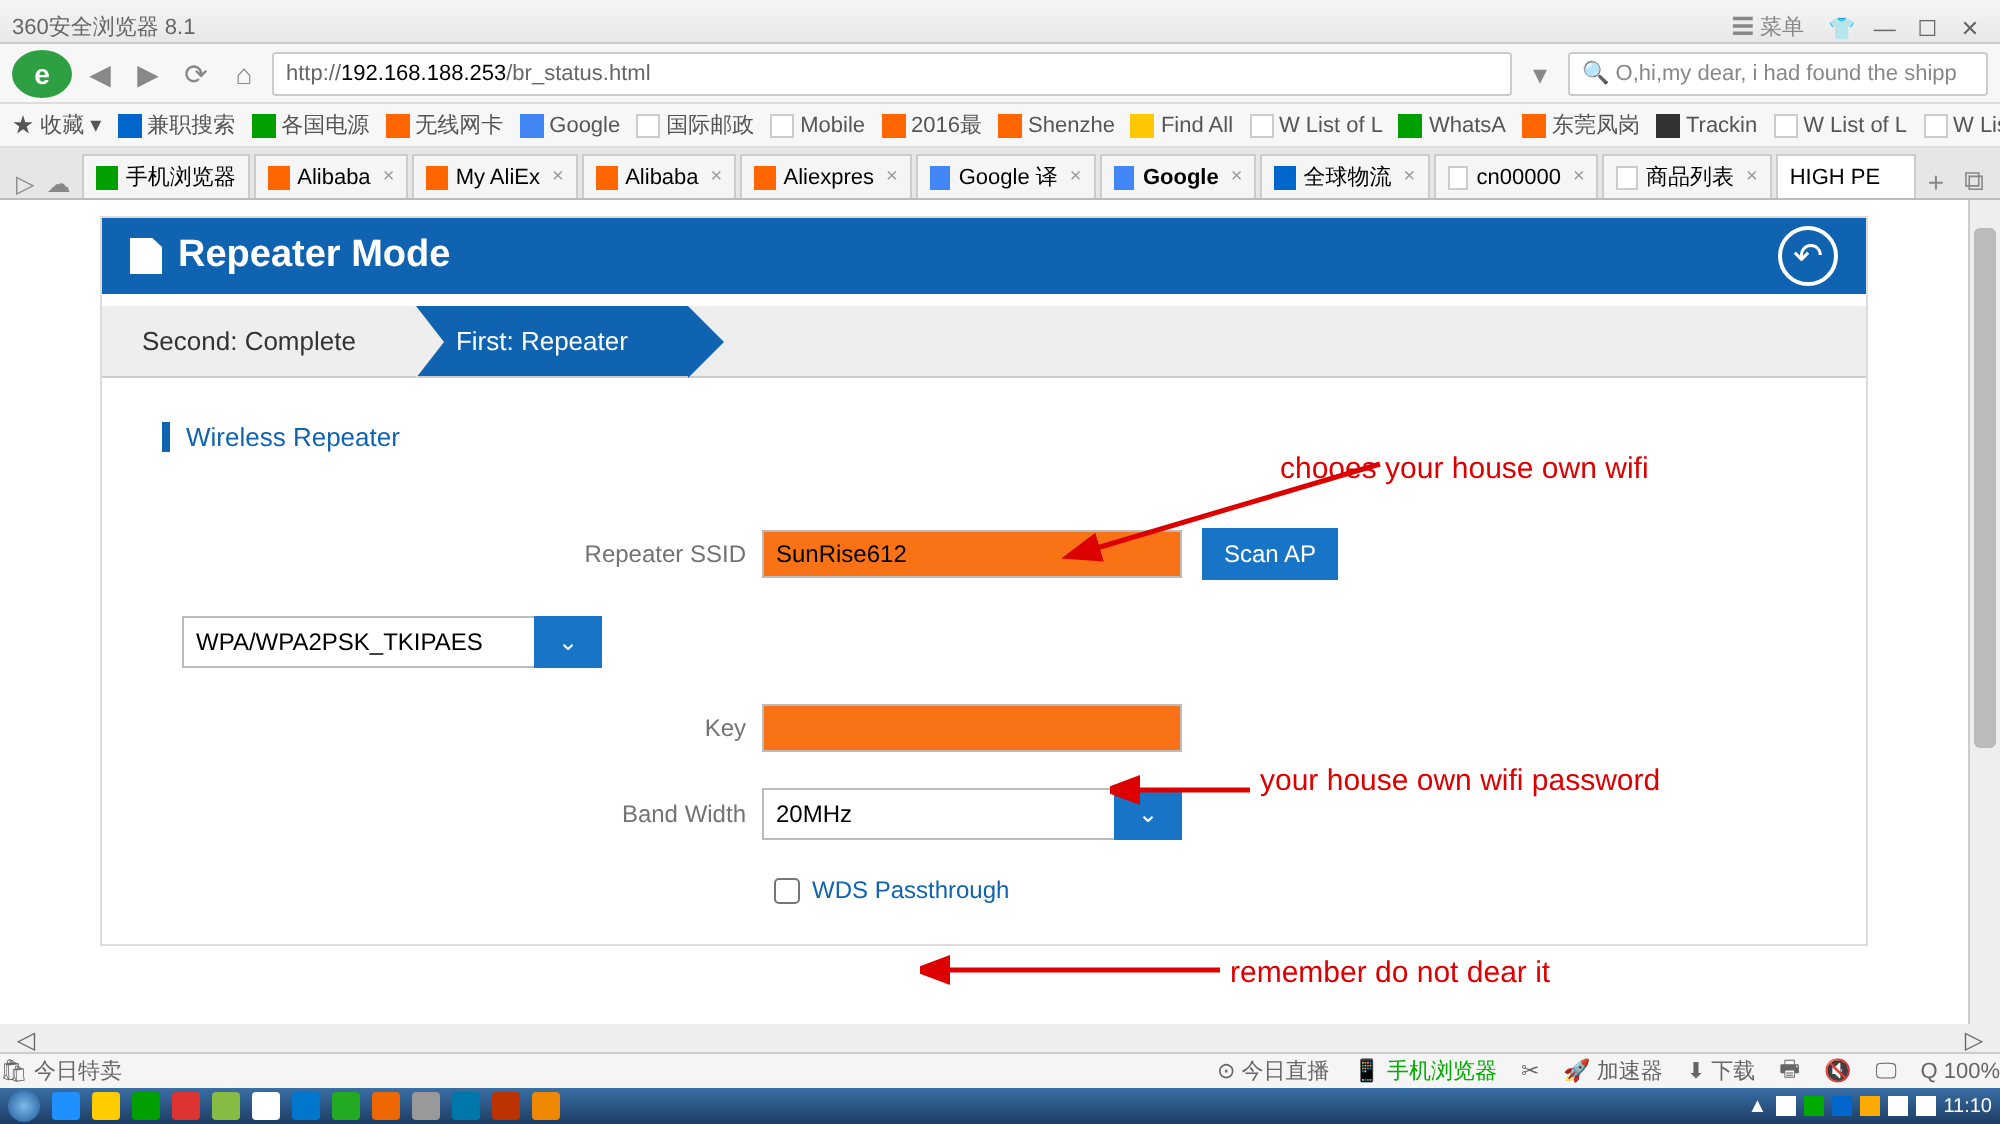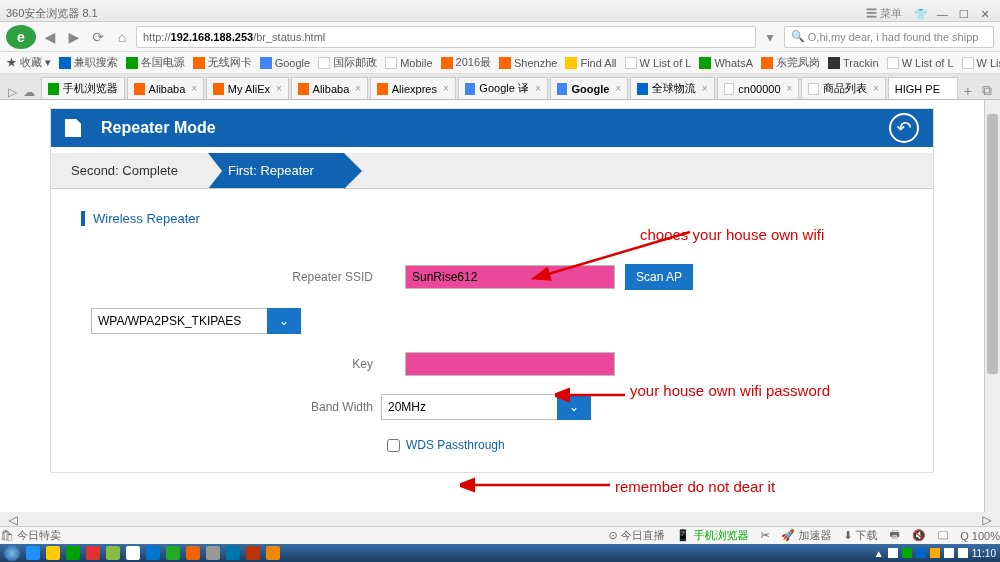--- a/index.html
+++ b/index.html
@@ -8,21 +8,21 @@
 
 .browser-top { background: linear-gradient(#f5f5f5,#e8e8e8); height: 22px; display: flex; align-items: flex-end; padding: 0 6px; border-bottom: 1px solid #ccc; }
 .browser-top .title { color: #666; font-size: 11px; flex: 1; }
 .browser-top .menu { color: #888; font-size: 11px; margin-right: 10px; }
 .win-btns span { display: inline-block; width: 18px; text-align: center; color: #666; font-size: 11px; }
 
 .addr-bar { height: 30px; background: #f7f7f7; display: flex; align-items: center; padding: 0 6px; border-bottom: 1px solid #ddd; gap: 4px; }
 .addr-bar .logo { width: 30px; height: 24px; background: #2ea043; border-radius: 50%; display: flex; align-items: center; justify-content: center; color: #fff; font-weight: bold; font-size: 14px; }
 .nav-btn { width: 20px; height: 20px; color: #888; text-align: center; line-height: 20px; font-size: 14px; }
 .url-box { flex: 1; height: 22px; border: 1px solid #ccc; border-radius: 2px; background: #fff; display: flex; align-items: center; padding: 0 6px; font-size: 11px; color: #666; }
-.url-box .ip { color: #000; font-weight: bold; }
+.url-box .ip { color: #000; font-weight: normal; }
 .search-box { width: 210px; height: 22px; border: 1px solid #ccc; border-radius: 2px; background: #fff; display: flex; align-items: center; padding: 0 6px; font-size: 11px; color: #888; overflow: hidden; }
 
 .bookmarks { height: 22px; background: #f7f7f7; display: flex; align-items: center; padding: 0 6px; gap: 8px; border-bottom: 1px solid #ddd; font-size: 11px; color: #555; overflow: hidden; white-space: nowrap; }
 .bm-item { display: inline-flex; align-items: center; gap: 3px; }
 .bm-icon { width: 12px; height: 12px; background: #888; display: inline-block; }
 .bm-icon.g { background: #4285f4; }
 .bm-icon.o { background: #ff6600; }
 .bm-icon.b { background: #0066cc; }
 .bm-icon.green { background: #00a000; }
 .bm-icon.w { background: #fff; border: 1px solid #ccc; }
@@ -33,37 +33,37 @@
 .tabs-bar .pre { display: flex; gap: 6px; align-items: center; padding: 0 4px; color: #888; font-size: 12px; }
 .tab { height: 22px; background: #f5f5f5; border: 1px solid #ccc; border-bottom: none; padding: 0 6px; display: inline-flex; align-items: center; gap: 4px; font-size: 11px; min-width: 70px; }
 .tab.active { background: #fff; }
 .tab .x { color: #999; font-size: 10px; margin-left: 2px; }
 .tabs-bar .end { color: #888; padding: 0 4px; font-size: 14px; }
 
 
 .page { position: absolute; top: 100px; left: 0; right: 16px; bottom: 50px; background: #fff; overflow: hidden; }
 .panel { margin: 8px 50px 0; border: 1px solid #ddd; }
 .panel-header { background: #0f63b0; color: #fff; height: 38px; display: flex; align-items: center; padding: 0 14px; justify-content: space-between; }
-.panel-header .title { font-size: 16px; font-weight: bold; display: flex; align-items: center; gap: 20px; }
+.panel-header .title { font-size: 19px; font-weight: bold; display: flex; align-items: center; gap: 8px; }
 .doc-icon { width: 16px; height: 18px; background: #fff; clip-path: polygon(0 0, 70% 0, 100% 25%, 100% 100%, 0 100%); }
 .back-arrow { width: 30px; height: 30px; border: 2px solid #fff; border-radius: 50%; display: flex; align-items: center; justify-content: center; font-size: 18px; color: #fff; }
 
 .steps { height: 36px; background: #eee; display: flex; align-items: stretch; margin: 6px 0 0; border-bottom: 1px solid #ccc; }
 .step { position: relative; padding: 0 30px 0 20px; line-height: 36px; font-size: 13px; color: #333; }
 .step.active { background: #0f63b0; color: #fff; }
 .step.active::after { content: ""; position: absolute; right: -18px; top: 0; border-left: 18px solid #0f63b0; border-top: 18px solid transparent; border-bottom: 18px solid transparent; }
 .step:not(.active)::after { content: ""; position: absolute; right: -14px; top: 0; border-left: 14px solid #eee; border-top: 18px solid transparent; border-bottom: 18px solid transparent; z-index: 1; }
 .step:not(.active)::before { content: ""; position: absolute; right: -15px; top: 0; border-left: 15px solid #bbb; border-top: 18px solid transparent; border-bottom: 18px solid transparent; }
 
 .section-title { color: #0f63b0; font-size: 13px; margin: 22px 0 10px 30px; border-left: 4px solid #0f63b0; padding-left: 8px; }
 
 .form { padding: 10px 40px 20px; }
 .frow { display: flex; align-items: center; margin: 18px 0; }
 .flabel { width: 290px; text-align: right; color: #737373; font-size: 12px; padding-right: 8px; }
-.finput { width: 210px; height: 24px; border: 1px solid #bbb; padding: 0 6px; font-size: 12px; background: #ec4899; margin-left: 24px; }
+.finput { width: 210px; height: 24px; border: 1px solid #bbb; padding: 0 6px; font-size: 12px; background: #f97316; }
 .select-wrap { width: 210px; height: 26px; display: flex; }
 .select-wrap .sel-text { flex: 1; border: 1px solid #bbb; border-right: none; padding: 0 6px; line-height: 24px; font-size: 12px; background: #fff; }
 .select-wrap .sel-arrow { width: 34px; background: #1774c7; color: #fff; display: flex; align-items: center; justify-content: center; font-size: 12px; }
 .btn-scan { width: 68px; height: 26px; background: #1774c7; color: #fff; border: none; font-size: 12px; margin-left: 10px; }
 .chk-row { display: flex; align-items: center; margin-left: 296px; gap: 6px; }
 .chk { width: 13px; height: 13px; }
 .chk-label { color: #0f63b0; font-size: 12px; }
 
 
 .annot { position: absolute; color: #d00; font-size: 15px; }

